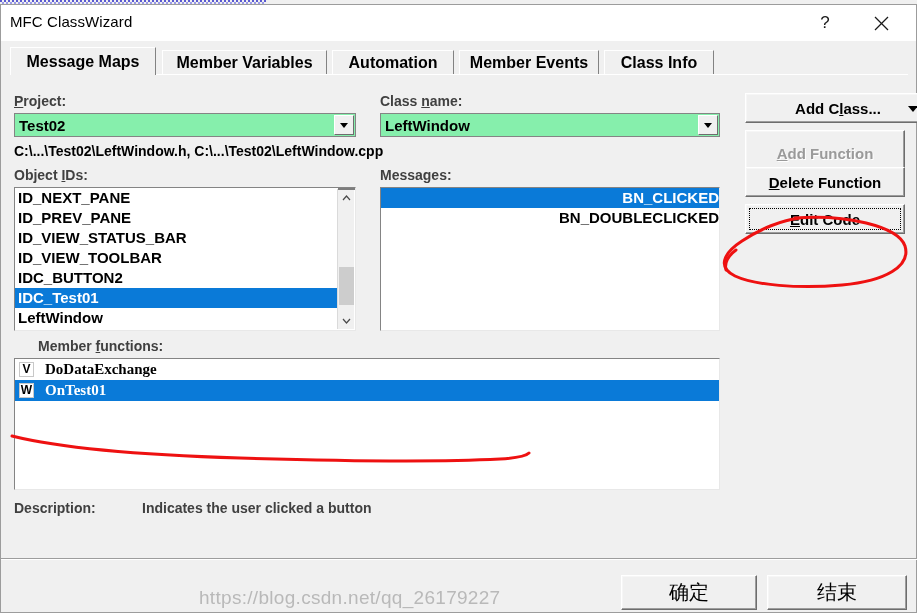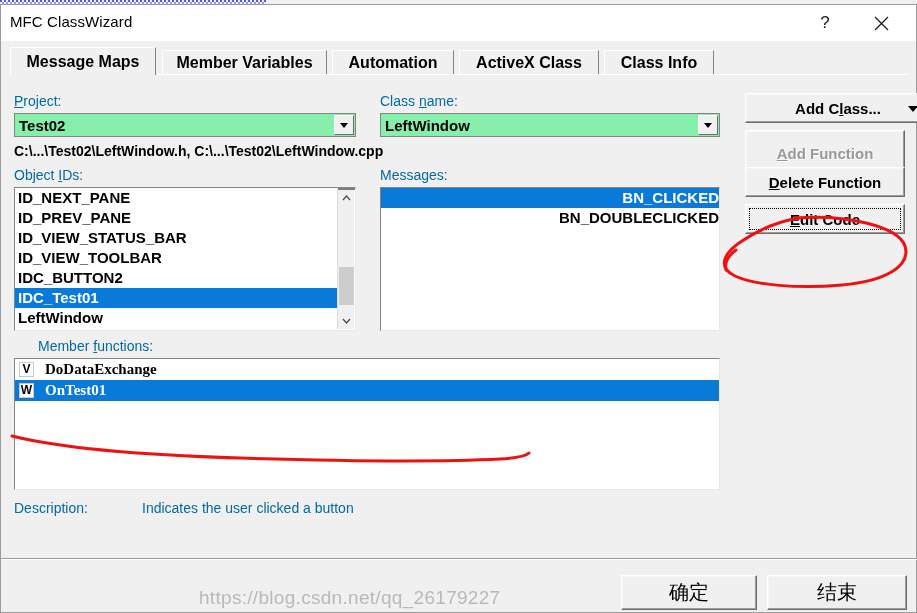--- a/index.html
+++ b/index.html
@@ -90,21 +90,21 @@
 
   
   .panel {
     position: absolute; left: 9px; top: 70px;
     width: 898px; height: 466px;
     background: #f0f0f0;
   }
 
   .lbl {
     position: absolute;
-    font-size: 14px; font-weight: normal; color: #0369a1;
+    font-size: 14px; font-weight: bold; color: #404040;
     white-space: nowrap;
   }
   .lbl u { text-decoration: underline; text-underline-offset: 1px; }
 
   
   .combo {
     position: absolute;
     height: 24px;
     background: #86efac;
     border: 1px solid #848484;
@@ -277,21 +277,21 @@
           <line x1="1" y1="1" x2="14" y2="14" stroke="#1a1a1a" stroke-width="1.2"></line>
           <line x1="14" y1="1" x2="1" y2="14" stroke="#1a1a1a" stroke-width="1.2"></line>
         </svg>
       </div>
     </div>
 
     <div class="tabstrip">
       <div class="tab selected" style="left:0px;width:146px;">Message Maps</div>
       <div class="tab" style="left:152px;width:165px;">Member Variables</div>
       <div class="tab" style="left:322px;width:122px;">Automation</div>
-      <div class="tab" style="left:449px;width:140px;">ActiveX Class</div>
+      <div class="tab" style="left:449px;width:140px;">Member Events</div>
       <div class="tab" style="left:594px;width:110px;">Class Info</div>
     </div>
     <div class="tabline"></div>
 
     <div class="panel">
 
       <div class="lbl" style="left:4px;top:18px;">
         <u>P</u>roject:
       </div>
       <div class="combo" style="left:4px;top:38px;width:342px;">

